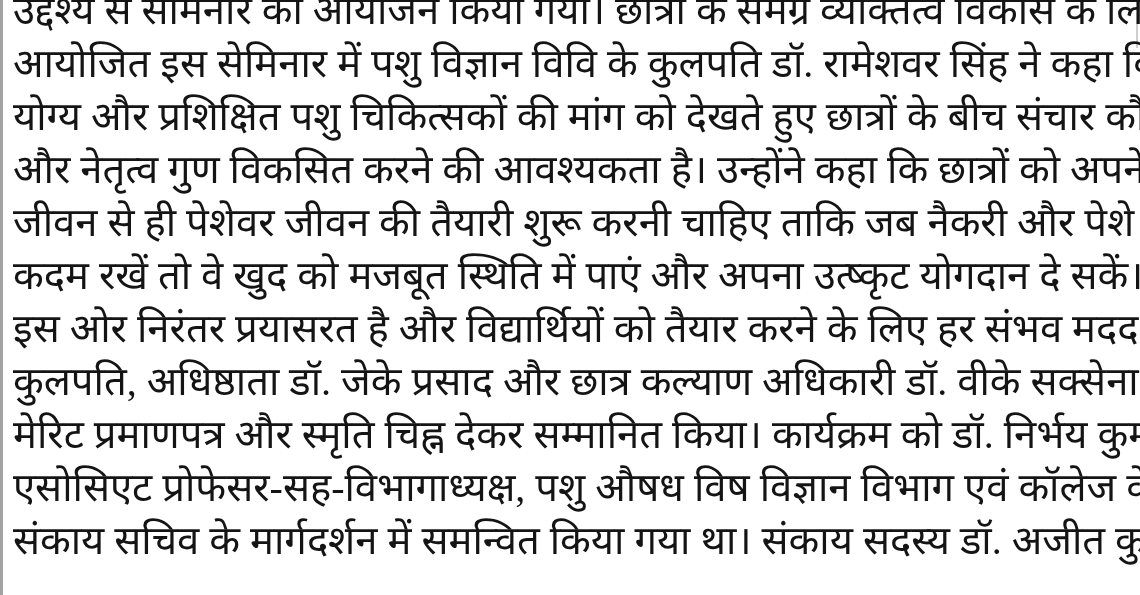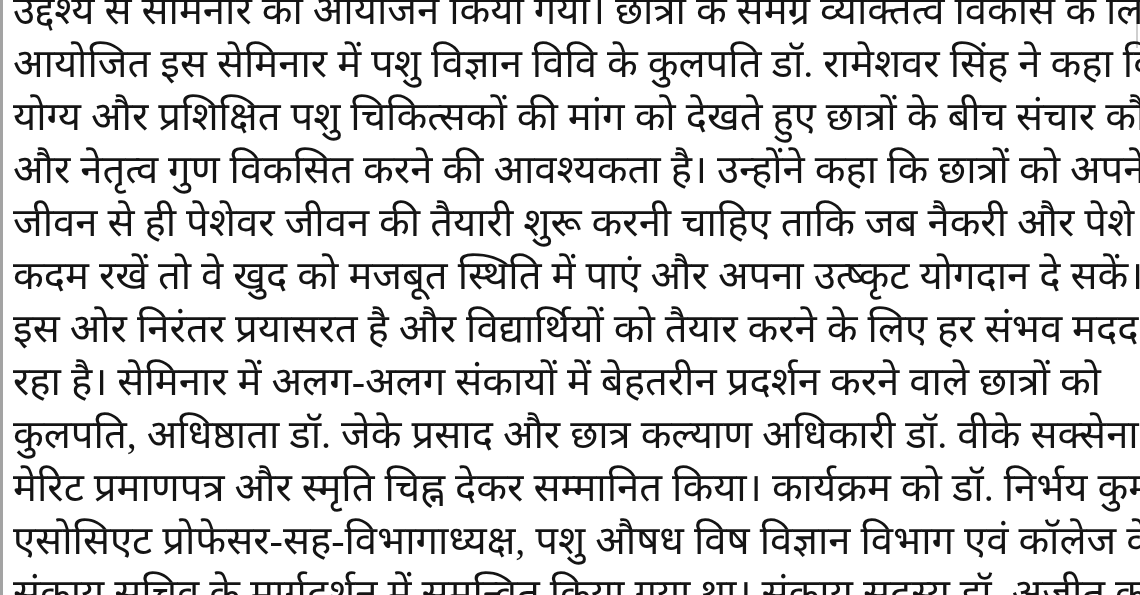--- a/index.html
+++ b/index.html
@@ -53,19 +53,18 @@
   <div class="scan-edge-left"></div>
   <div class="scan-edge-right"></div>
   <div class="text-block">
     <div class="text-line">उद्देश्य से सेमिनार का आयोजन किया गया। छात्रों के समग्र व्यक्तित्व विकास के लिए</div>
     <div class="text-line">आयोजित इस सेमिनार में पशु विज्ञान विवि के कुलपति डॉ. रामेशवर सिंह ने कहा कि</div>
     <div class="text-line">योग्य और प्रशिक्षित पशु चिकित्सकों की मांग को देखते हुए छात्रों के बीच संचार कौशल</div>
     <div class="text-line">और नेतृत्व गुण विकसित करने की आवश्यकता है। उन्होंने कहा कि छात्रों को अपने छात्र</div>
     <div class="text-line">जीवन से ही पेशेवर जीवन की तैयारी शुरू करनी चाहिए ताकि जब नैकरी और पेशे में</div>
     <div class="text-line">कदम रखें तो वे खुद को मजबूत स्थिति में पाएं और अपना उत्ष्कृट योगदान दे सकें। विवि</div>
     <div class="text-line">इस ओर निरंतर प्रयासरत है और विद्यार्थियों को तैयार करने के लिए हर संभव मदद कर</div>
-    <div class="text-line">रहा है। सेमिनार में अलग-अलग संकायों में बेहतरीन प्रदर्शन करने वाले छात्रों को</div>
     <div class="text-line">कुलपति, अधिष्ठाता डॉ. जेके प्रसाद और छात्र कल्याण अधिकारी डॉ. वीके सक्सेना ने</div>
     <div class="text-line">मेरिट प्रमाणपत्र और स्मृति चिह्न देकर सम्मानित किया। कार्यक्रम को डॉ. निर्भय कुमार</div>
     <div class="text-line">एसोसिएट प्रोफेसर-सह-विभागाध्यक्ष, पशु औषध विष विज्ञान विभाग एवं कॉलेज के</div>
     <div class="text-line">संकाय सचिव के मार्गदर्शन में समन्वित किया गया था। संकाय सदस्य डॉ. अजीत कुमार,</div>
   </div>
 </div>
 
 </body></html>

